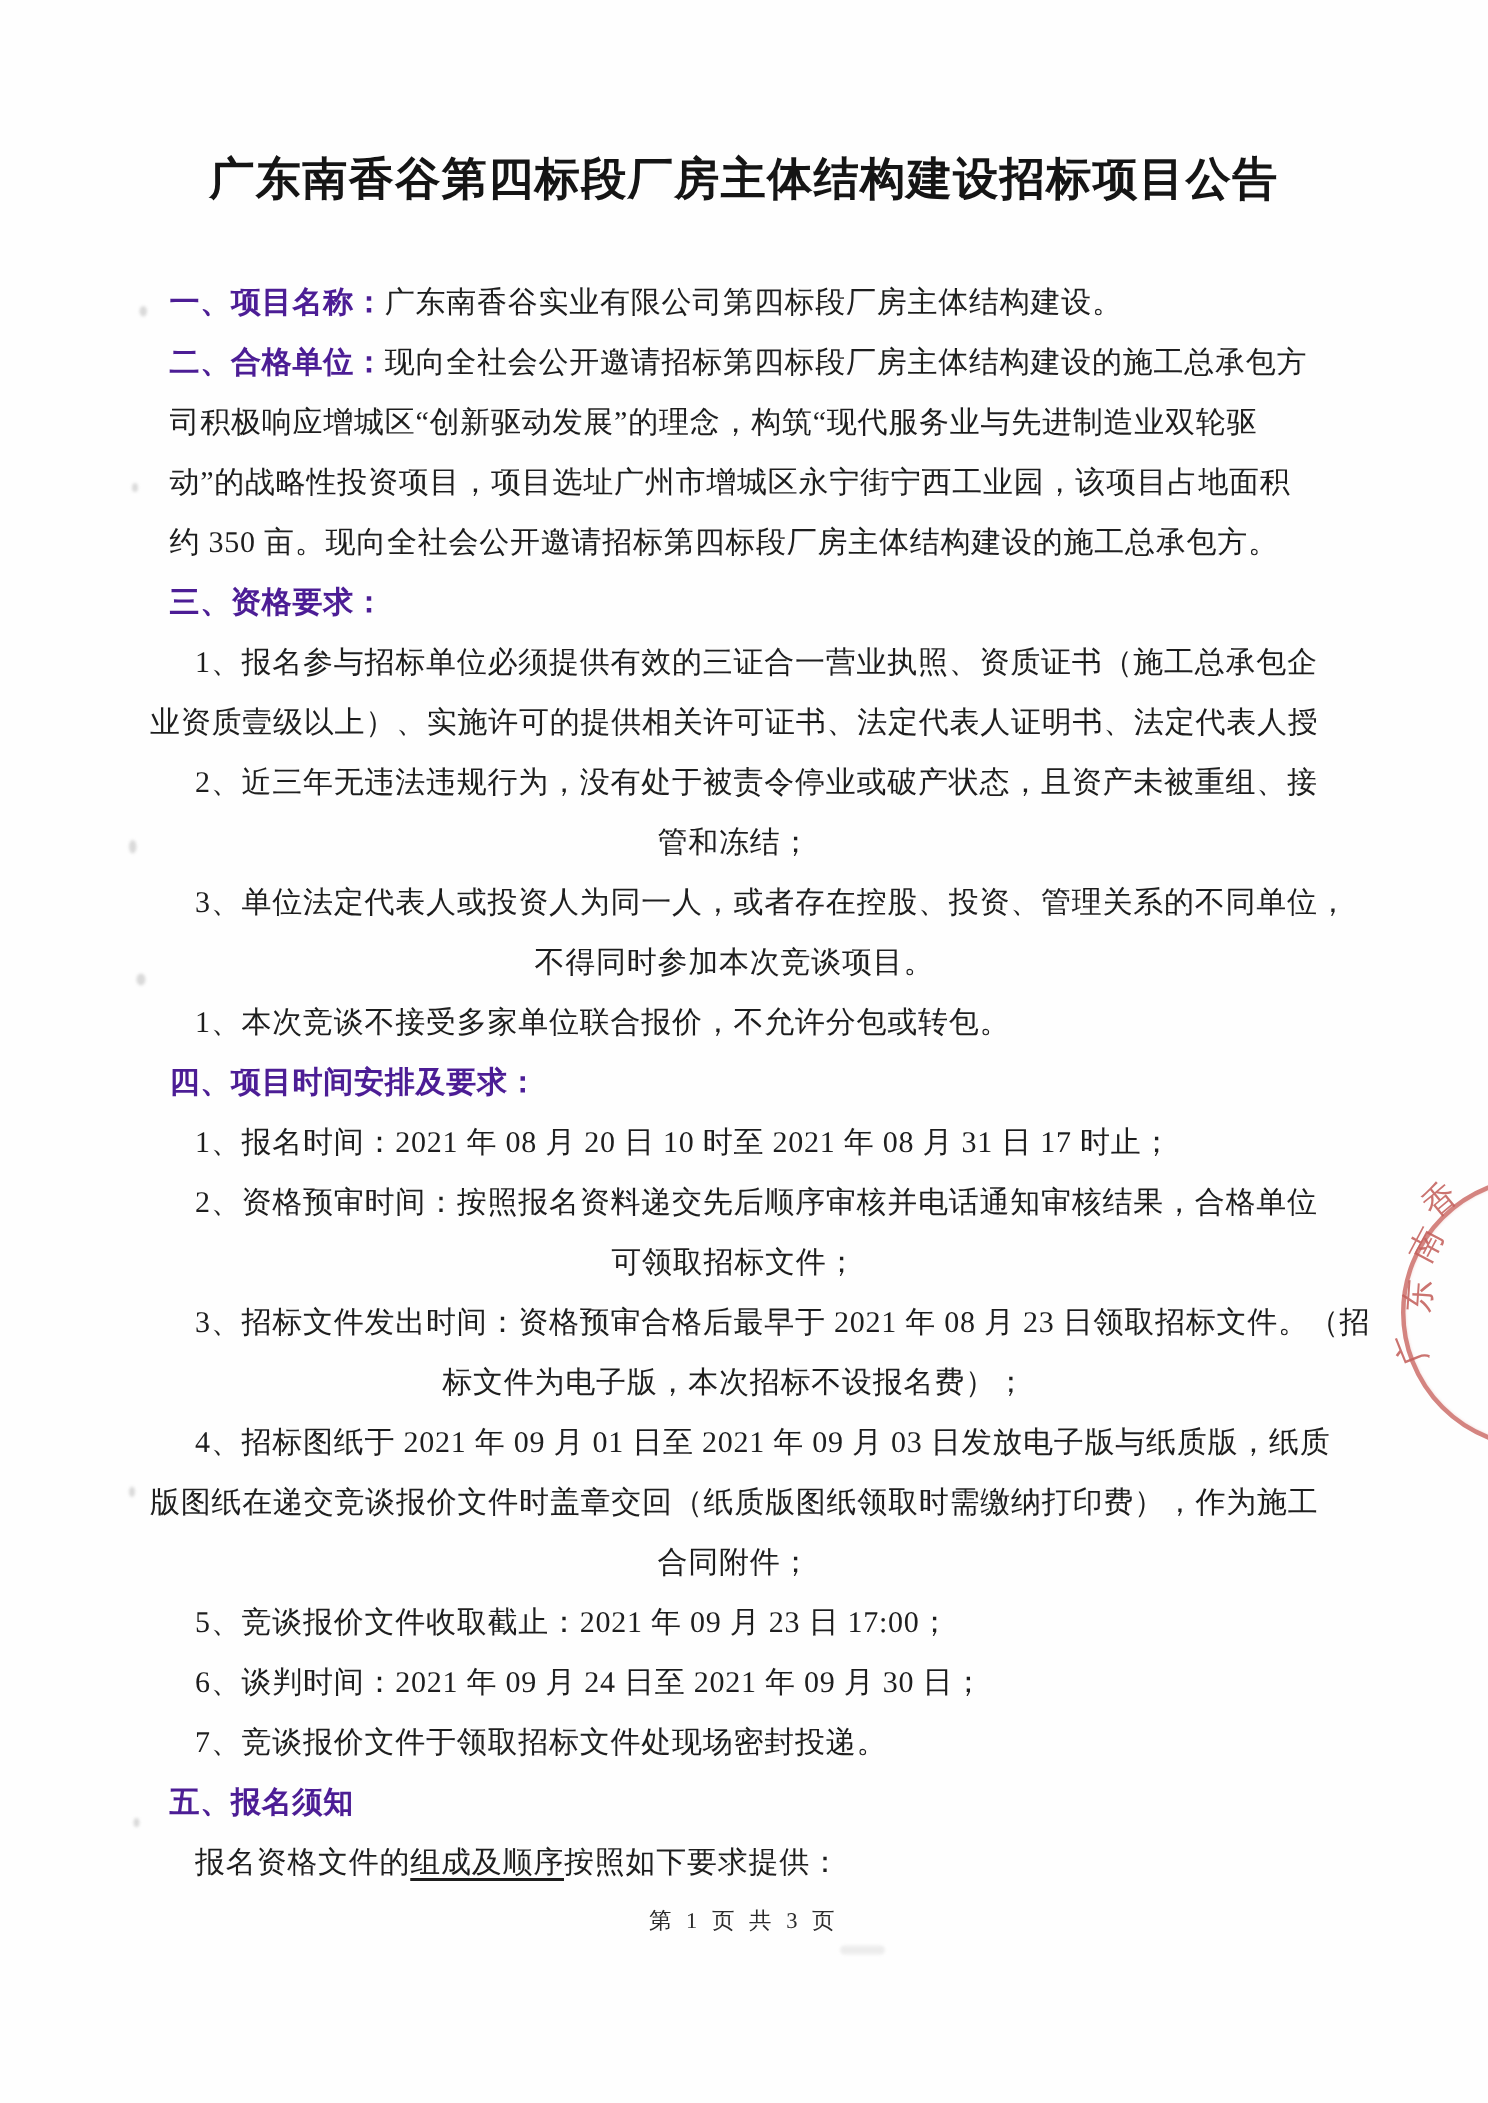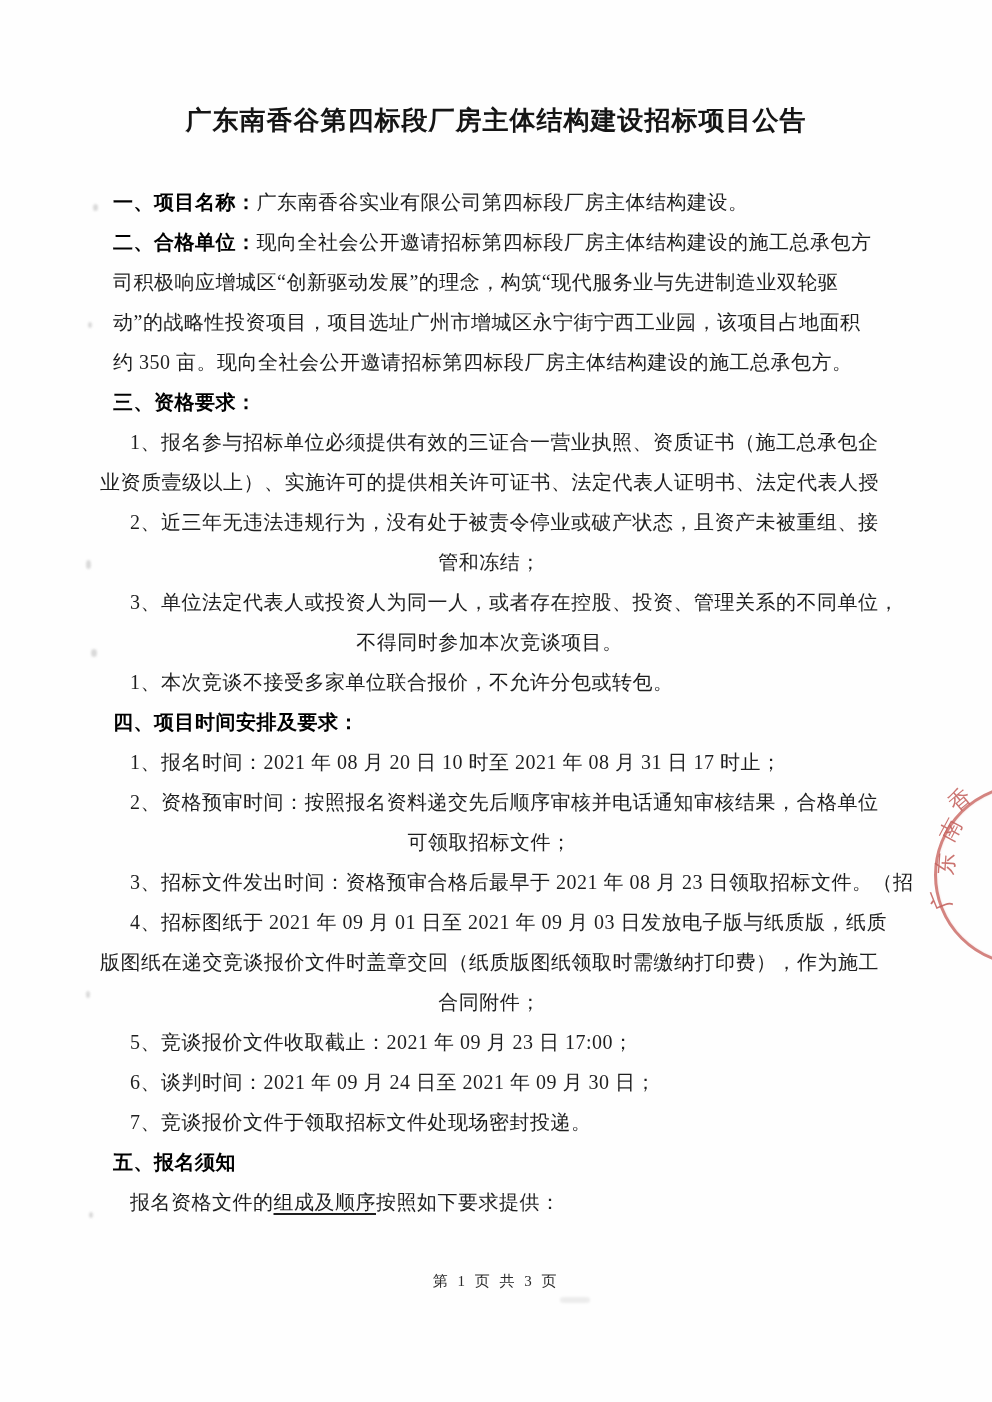--- a/index.html
+++ b/index.html
@@ -14,21 +14,21 @@
     color: #1e1e1e;
   }
   .doc-title {
     position: absolute;
     top: 98px;
     left: 0;
     width: 992px;
     margin: 0;
     text-align: center;
     font-family: "Liberation Sans", "DejaVu Sans", sans-serif;
-    font-size: 26px;
+    font-size: 30px;
     line-height: 44px;
     font-weight: bold;
     letter-spacing: 1px;
     color: #151515;
   }
   .doc-body {
     position: absolute;
     top: 182px;
     left: 92px;
     width: 795px;
@@ -36,21 +36,21 @@
     letter-spacing: 0.5px;
   }
   .line {
     height: 40px;
     line-height: 40px;
     white-space: nowrap;
   }
   .line.h   { padding-left: 21px; }  
   .line.f   { padding-left: 38px; }  
   .line.c   { padding-left: 0; text-align: center;    }  
-  .run-b { font-weight: bold; color: #000000; }
+  .run-b { font-weight: bold; color: #4c1d95; }
   .run-u { text-decoration: underline; text-underline-offset: 4px; }
   .page-footer {
     position: absolute;
     top: 1268px;
     left: 0;
     width: 992px;
     text-align: center;
     font-size: 15px;
     line-height: 26px;
     letter-spacing: 3px;
@@ -118,20 +118,21 @@
       <div class="line f"><span>2、近三年无违法违规行为，没有处于被责令停业或破产状态，且资产未被重组、接</span></div>
       <div class="line c"><span>管和冻结；</span></div>
       <div class="line f"><span>3、单位法定代表人或投资人为同一人，或者存在控股、投资、管理关系的不同单位，</span></div>
       <div class="line c"><span>不得同时参加本次竞谈项目。</span></div>
       <div class="line f"><span>1、本次竞谈不接受多家单位联合报价，不允许分包或转包。</span></div>
       <div class="line h"><span class="run-b">四、项目时间安排及要求：</span></div>
       <div class="line f"><span>1、报名时间：2021 年 08 月 20 日 10 时至 2021 年 08 月 31 日 17 时止；</span></div>
       <div class="line f"><span>2、资格预审时间：按照报名资料递交先后顺序审核并电话通知审核结果，合格单位</span></div>
       <div class="line c"><span>可领取招标文件；</span></div>
       <div class="line f"><span>3、招标文件发出时间：资格预审合格后最早于 2021 年 08 月 23 日领取招标文件。（招</span></div>
+      <div class="line c"><span>标文件为电子版，本次招标不设报名费）；</span></div>
       <div class="line f"><span>4、招标图纸于 2021 年 09 月 01 日至 2021 年 09 月 03 日发放电子版与纸质版，纸质</span></div>
       <div class="line c"><span>版图纸在递交竞谈报价文件时盖章交回（纸质版图纸领取时需缴纳打印费），作为施工</span></div>
       <div class="line c"><span>合同附件；</span></div>
       <div class="line f"><span>5、竞谈报价文件收取截止：2021 年 09 月 23 日  17:00；</span></div>
       <div class="line f"><span>6、谈判时间：2021 年 09 月 24 日至 2021 年 09 月 30 日；</span></div>
       <div class="line f"><span>7、竞谈报价文件于领取招标文件处现场密封投递。</span></div>
       <div class="line h"><span class="run-b">五、报名须知</span></div>
       <div class="line f"><span>报名资格文件的</span><span class="run-u">组成及顺序</span><span>按照如下要求提供：</span></div>
     </div>
 

